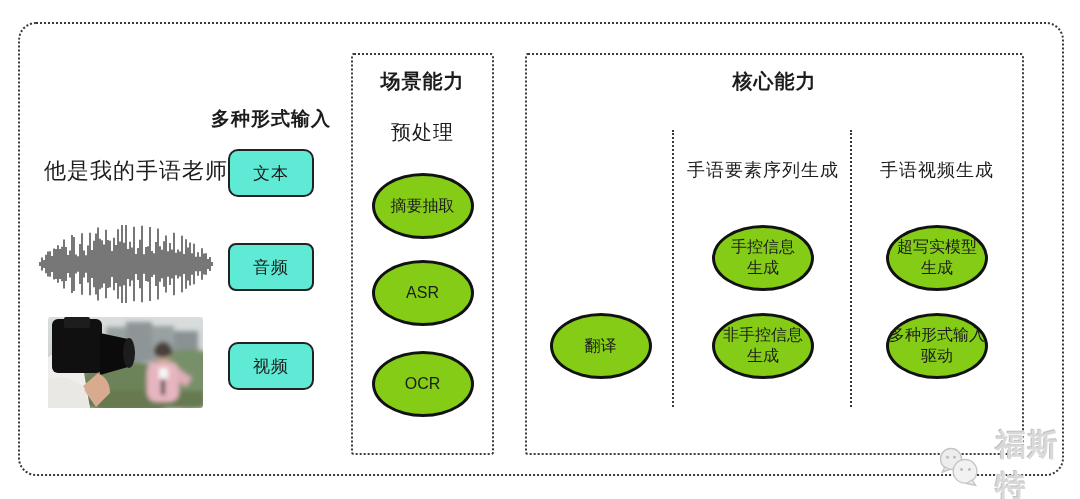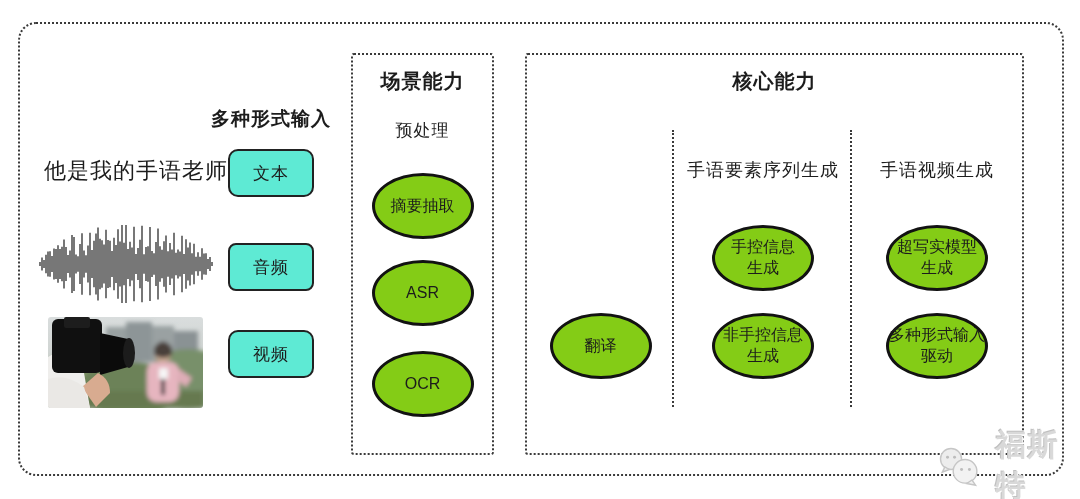--- a/index.html
+++ b/index.html
@@ -19,21 +19,21 @@
   
   .dash-box{border:2px dotted #3a3a3a;border-radius:3px;background:transparent;}
   .scene-box{left:351px;top:53px;width:139px;height:398px;}
   .core-box{left:525px;top:53px;width:495px;height:398px;}
 
   .panel-title{
     left:0;right:0;top:13px;text-align:center;
     font-size:20px;font-weight:700;letter-spacing:1px;
   }
   .sub-label{
-    left:0;right:0;text-align:center;font-size:17px;letter-spacing:1px;
+    left:0;right:0;text-align:center;font-size:20px;letter-spacing:1px;
   }
 
   .ellipse{
     border:3px solid #121212;border-radius:50%;background:#84cc16;
     display:flex;align-items:center;justify-content:center;
     text-align:center;font-size:16px;line-height:1.3;
     left:50%;transform:translateX(-50%);
     width:96px;height:60px;
   }
   .ellipse span{white-space:pre-line;}
@@ -48,21 +48,21 @@
   
   .input-title{left:211px;top:106px;font-size:19px;font-weight:700;letter-spacing:1px;}
   .sample-text{left:44px;top:156px;font-size:22px;letter-spacing:1px;}
   .input-box{
     width:82px;height:44px;border:2px solid #222;border-radius:10px;
     display:flex;align-items:center;justify-content:center;
     font-size:17px;letter-spacing:1px;background:#5eead4;
   }
   .box-text{left:228px;top:149px;}
   .box-audio{left:228px;top:243px;border-radius:8px;}
-  .box-video{left:228px;top:330px;}
+  .box-video{left:228px;top:342px;}
 
   .waveform-wrap{left:38px;top:222px;width:178px;height:84px;}
   .thumb-wrap{left:48px;top:317px;width:155px;height:91px;border-radius:3px;overflow:hidden;}
 
   
   .watermark{
     left:937px;top:425px;display:flex;align-items:center;gap:15px;
   }
   .watermark-text{
     font-size:30px;font-weight:700;letter-spacing:2px;color:#d9d9d9;

